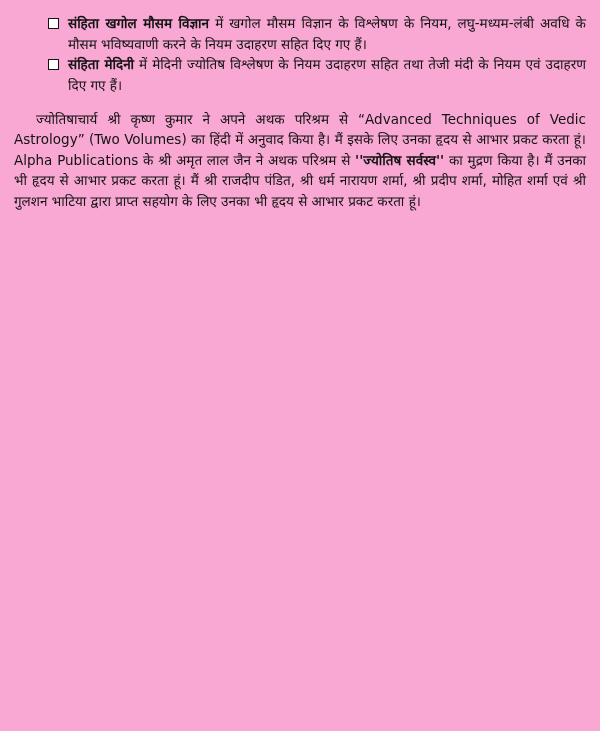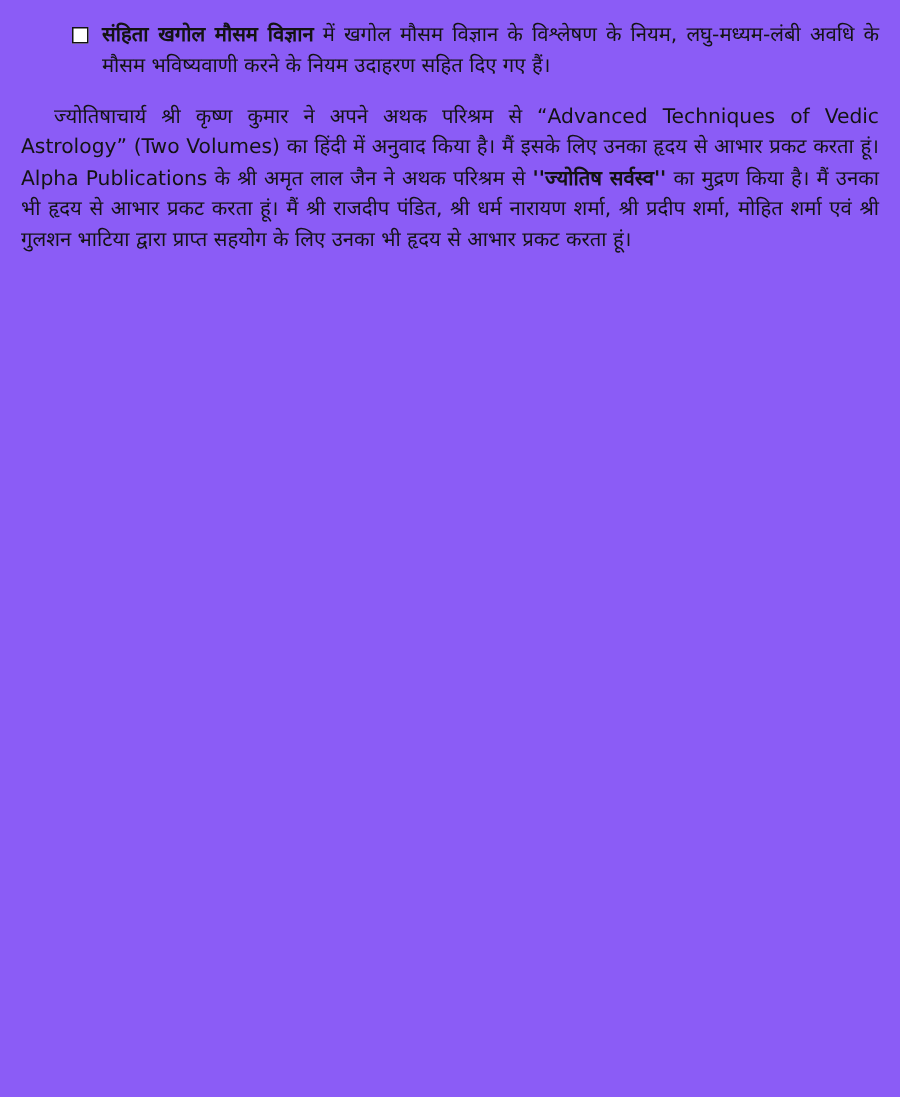--- a/index.html
+++ b/index.html
@@ -1,20 +1,20 @@
 <!DOCTYPE html>
 <html><head>
 <meta charset="utf-8">
 <style>
   html, body { margin: 0; padding: 0; background: #ffffff; }
   .page {
     position: relative;
     width: 600px;
     height: 731px;
-    background: #8b5cf6;
+    background: #f9a8d4;
     font-family: "DejaVu Sans", sans-serif;
     color: #131313;
     overflow: hidden;
     box-sizing: border-box;
   }
   .content { padding-top: 13px; }
   .bullets { margin: 0 14px 0 46px; }
   .bullet-item {
     position: relative;
     padding-left: 22px;
@@ -44,19 +44,23 @@
 <body>
 
 <div class="page">
   <div class="content">
     <div class="bullets">
   <div class="bullet-item">
     <span class="bullet-marker"></span>
     <span><span class="bold">संहिता खगोल मौसम विज्ञान</span><span> में खगोल मौसम विज्ञान के विश्लेषण के नियम, लघु-मध्यम-लंबी अवधि के मौसम भविष्यवाणी करने के नियम उदाहरण सहित दिए गए हैं।</span></span>
   </div>
 
+  <div class="bullet-item">
+    <span class="bullet-marker"></span>
+    <span><span class="bold">संहिता मेदिनी</span><span> में मेदिनी ज्योतिष विश्लेषण के नियम उदाहरण सहित तथा तेजी मंदी के नियम एवं उदाहरण दिए गए हैं।</span></span>
+  </div>
 </div>
     <div class="paras">
 
   <p class="para"><span>ज्योतिषाचार्य श्री कृष्ण कुमार ने अपने अथक परिश्रम से “Advanced Techniques of Vedic Astrology” (Two Volumes) का हिंदी में अनुवाद किया है। मैं इसके लिए उनका हृदय से आभार प्रकट करता हूं। Alpha Publications के श्री अमृत लाल जैन ने अथक परिश्रम से </span><span class="bold">''ज्योतिष सर्वस्व''</span><span> का मुद्रण किया है। मैं उनका भी हृदय से आभार प्रकट करता हूं। मैं श्री राजदीप पंडित, श्री धर्म नारायण शर्मा, श्री प्रदीप शर्मा, मोहित शर्मा एवं श्री गुलशन भाटिया द्वारा प्राप्त सहयोग के लिए उनका भी हृदय से आभार प्रकट करता हूं।</span></p>
 </div>
   </div>
 </div>
 
 </body></html>

